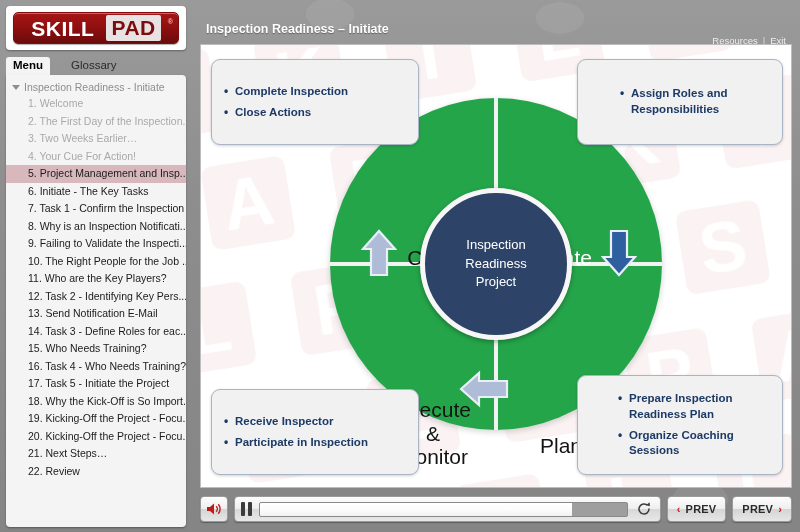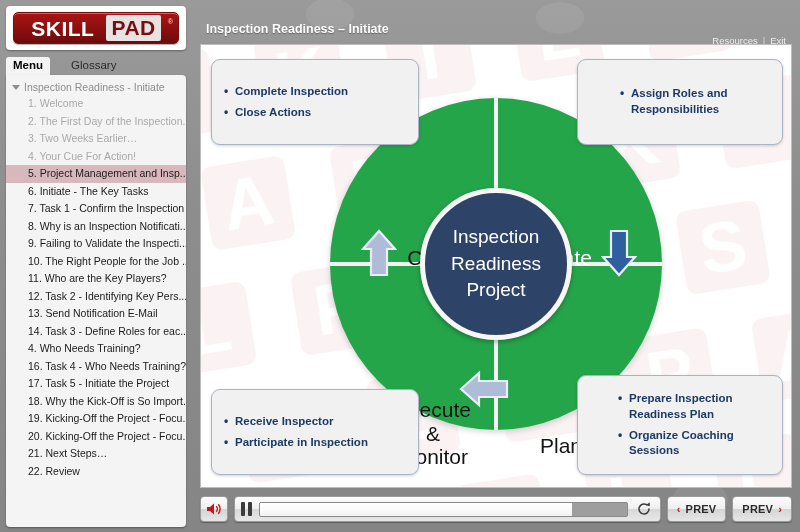--- a/index.html
+++ b/index.html
@@ -175,21 +175,21 @@
     margin-top: -2px; background: #f2f2f2;
   }
   #hub {
     position: absolute; left: 50%; top: 50%;
     width: 152px; height: 152px; margin-left: -76px; margin-top: -76px;
     border-radius: 50%;
     background: #2d4468;
     border: 5px solid #f7f7f7;
     display: flex; flex-direction: column;
     align-items: center; justify-content: center;
-    color: #fff; font-size: 19px; line-height: 1.42;
+    color: #fff; font-size: 13px; line-height: 1.42;
     text-align: center;
     box-shadow: 0 2px 5px rgba(0,0,0,.3);
     z-index: 4;
   }
   .quad-label {
     position: absolute; z-index: 3;
     font-size: 21px; line-height: 1.12; text-align: center;
     font-family: "Liberation Sans", sans-serif;
   }
   #lbl-close   { left: 54px;  top: 148px; width: 100px; color: #141414; }
@@ -310,21 +310,21 @@
           <div class="menu-item current">5. Project Management and Insp...</div>
           <div class="menu-item">6. Initiate - The Key Tasks</div>
           <div class="menu-item">7. Task 1 - Confirm the Inspection</div>
           <div class="menu-item">8. Why is an Inspection Notificati...</div>
           <div class="menu-item">9. Failing to Validate the Inspecti...</div>
           <div class="menu-item">10. The Right People for the Job ...</div>
           <div class="menu-item">11. Who are the Key Players?</div>
           <div class="menu-item">12. Task 2 - Identifying Key Pers...</div>
           <div class="menu-item">13. Send Notification E-Mail</div>
           <div class="menu-item">14. Task 3 - Define Roles for eac...</div>
-          <div class="menu-item">4. Who Needs Training?</div>
+          <div class="menu-item">15. Who Needs Training?</div>
           <div class="menu-item">16. Task 4 - Who Needs Training?</div>
           <div class="menu-item">17. Task 5 - Initiate the Project</div>
           <div class="menu-item">18. Why the Kick-Off is So Import...</div>
           <div class="menu-item">19. Kicking-Off the Project - Focu...</div>
           <div class="menu-item">20. Kicking-Off the Project - Focu...</div>
           <div class="menu-item">21. Next Steps…</div>
           <div class="menu-item">22. Review</div>
         </div>
     </div>
   </div>

